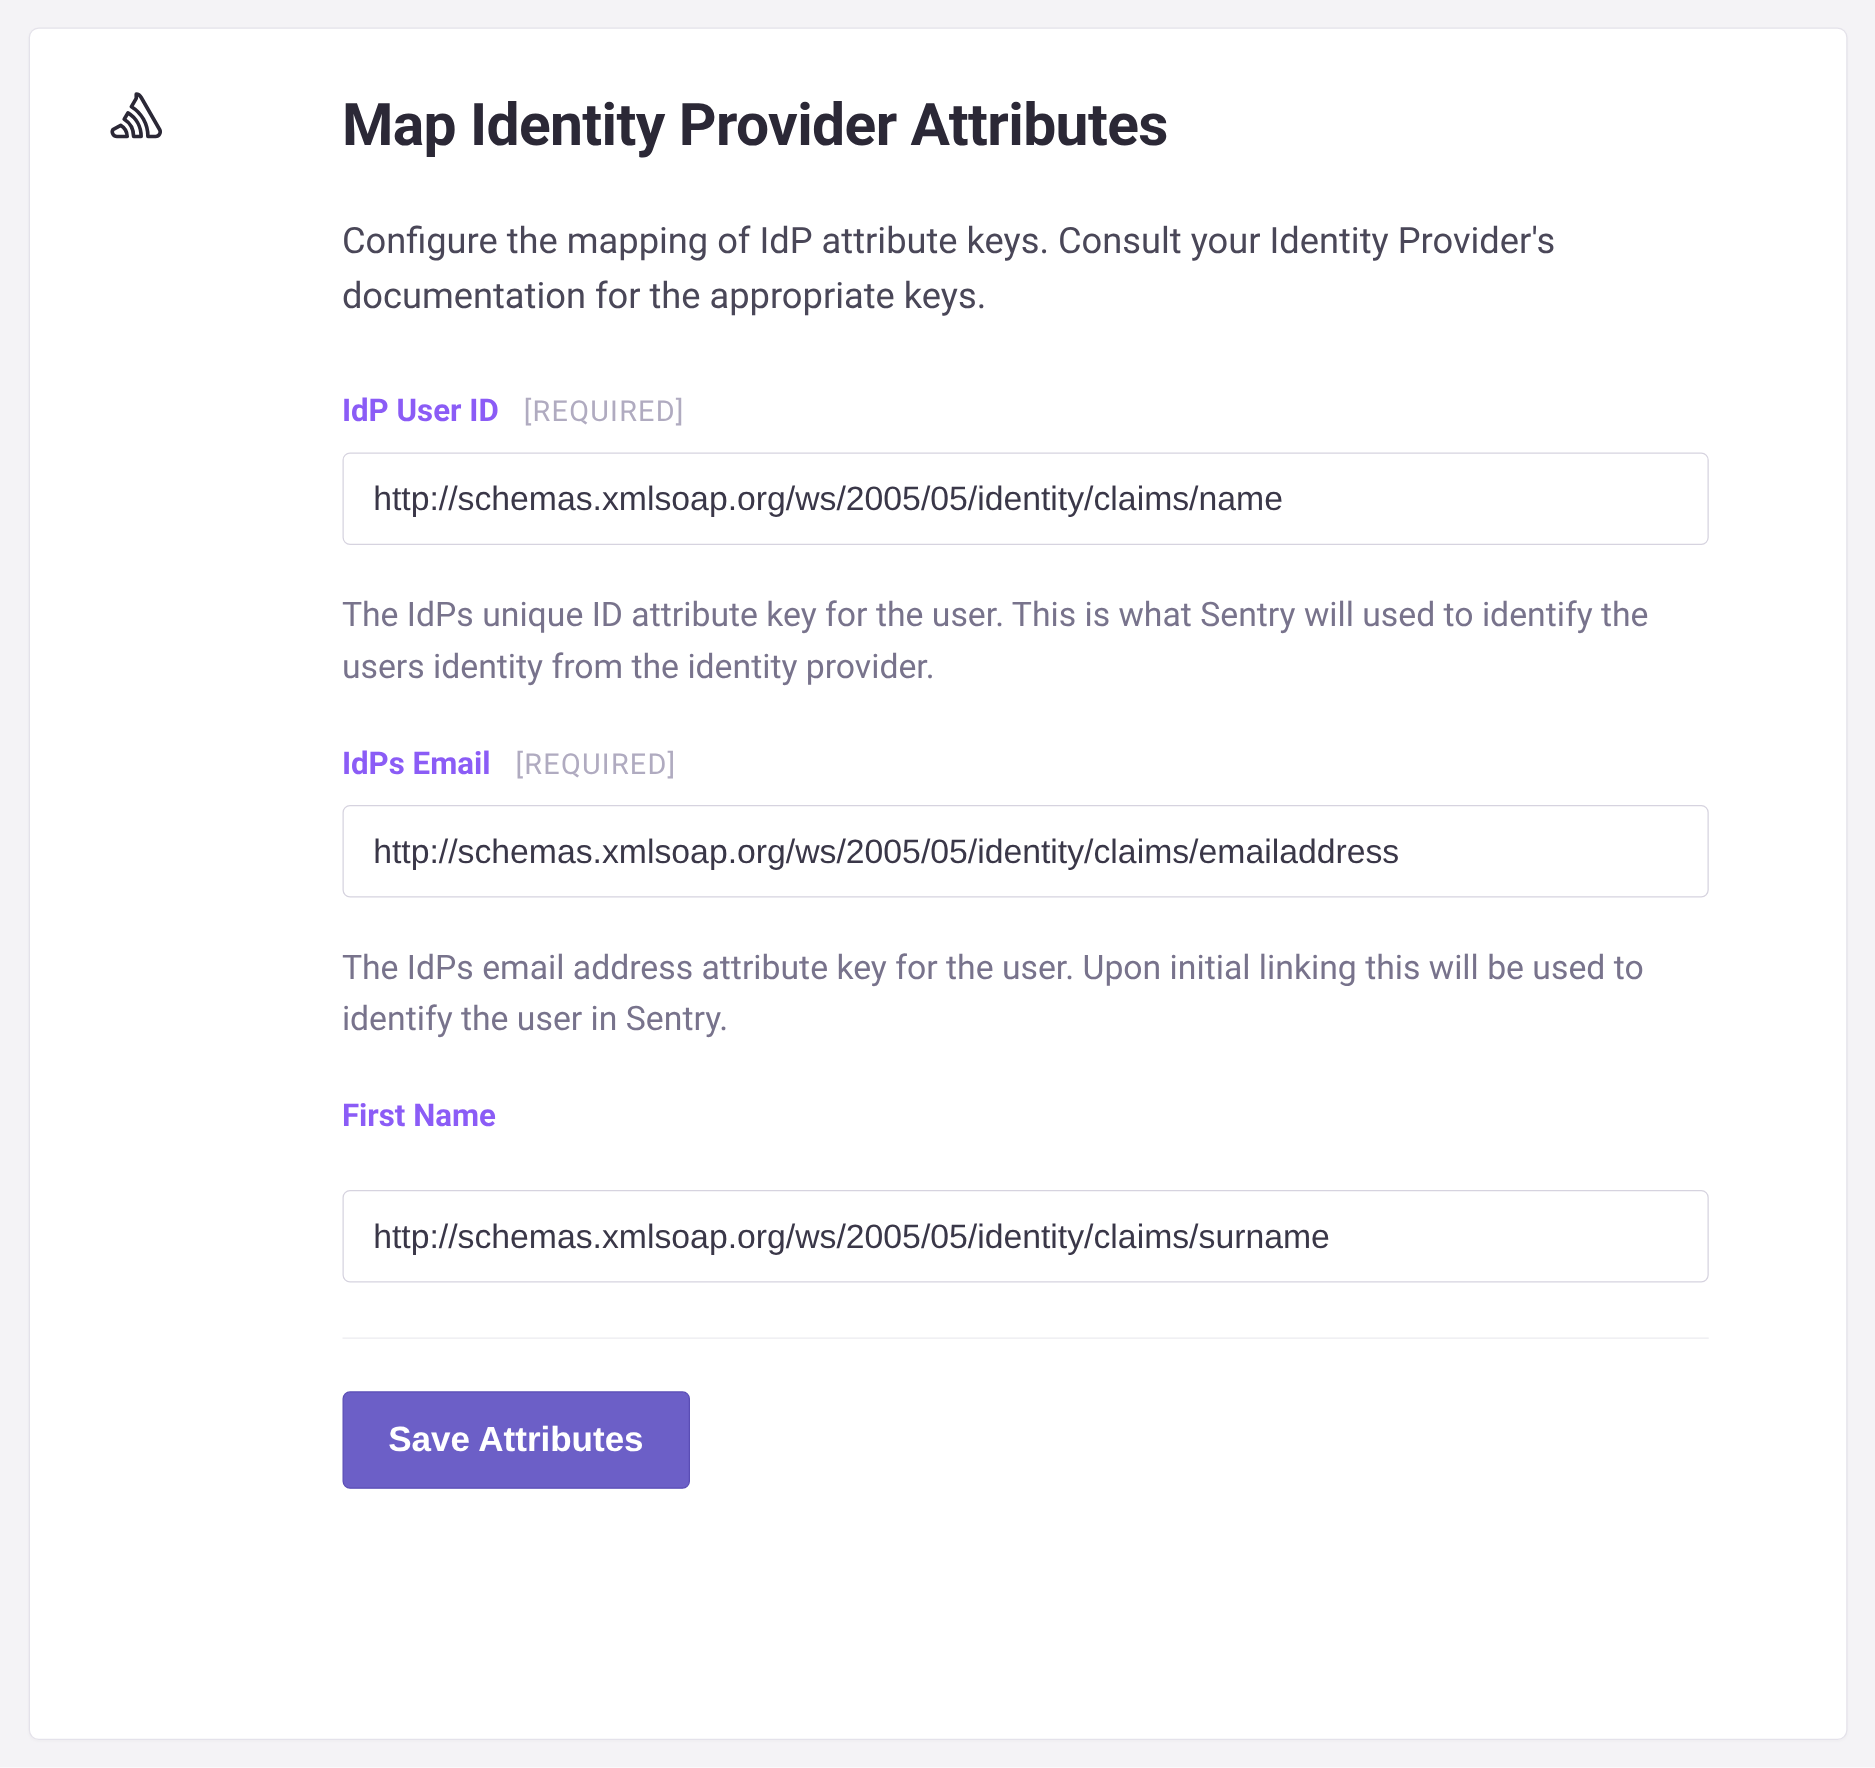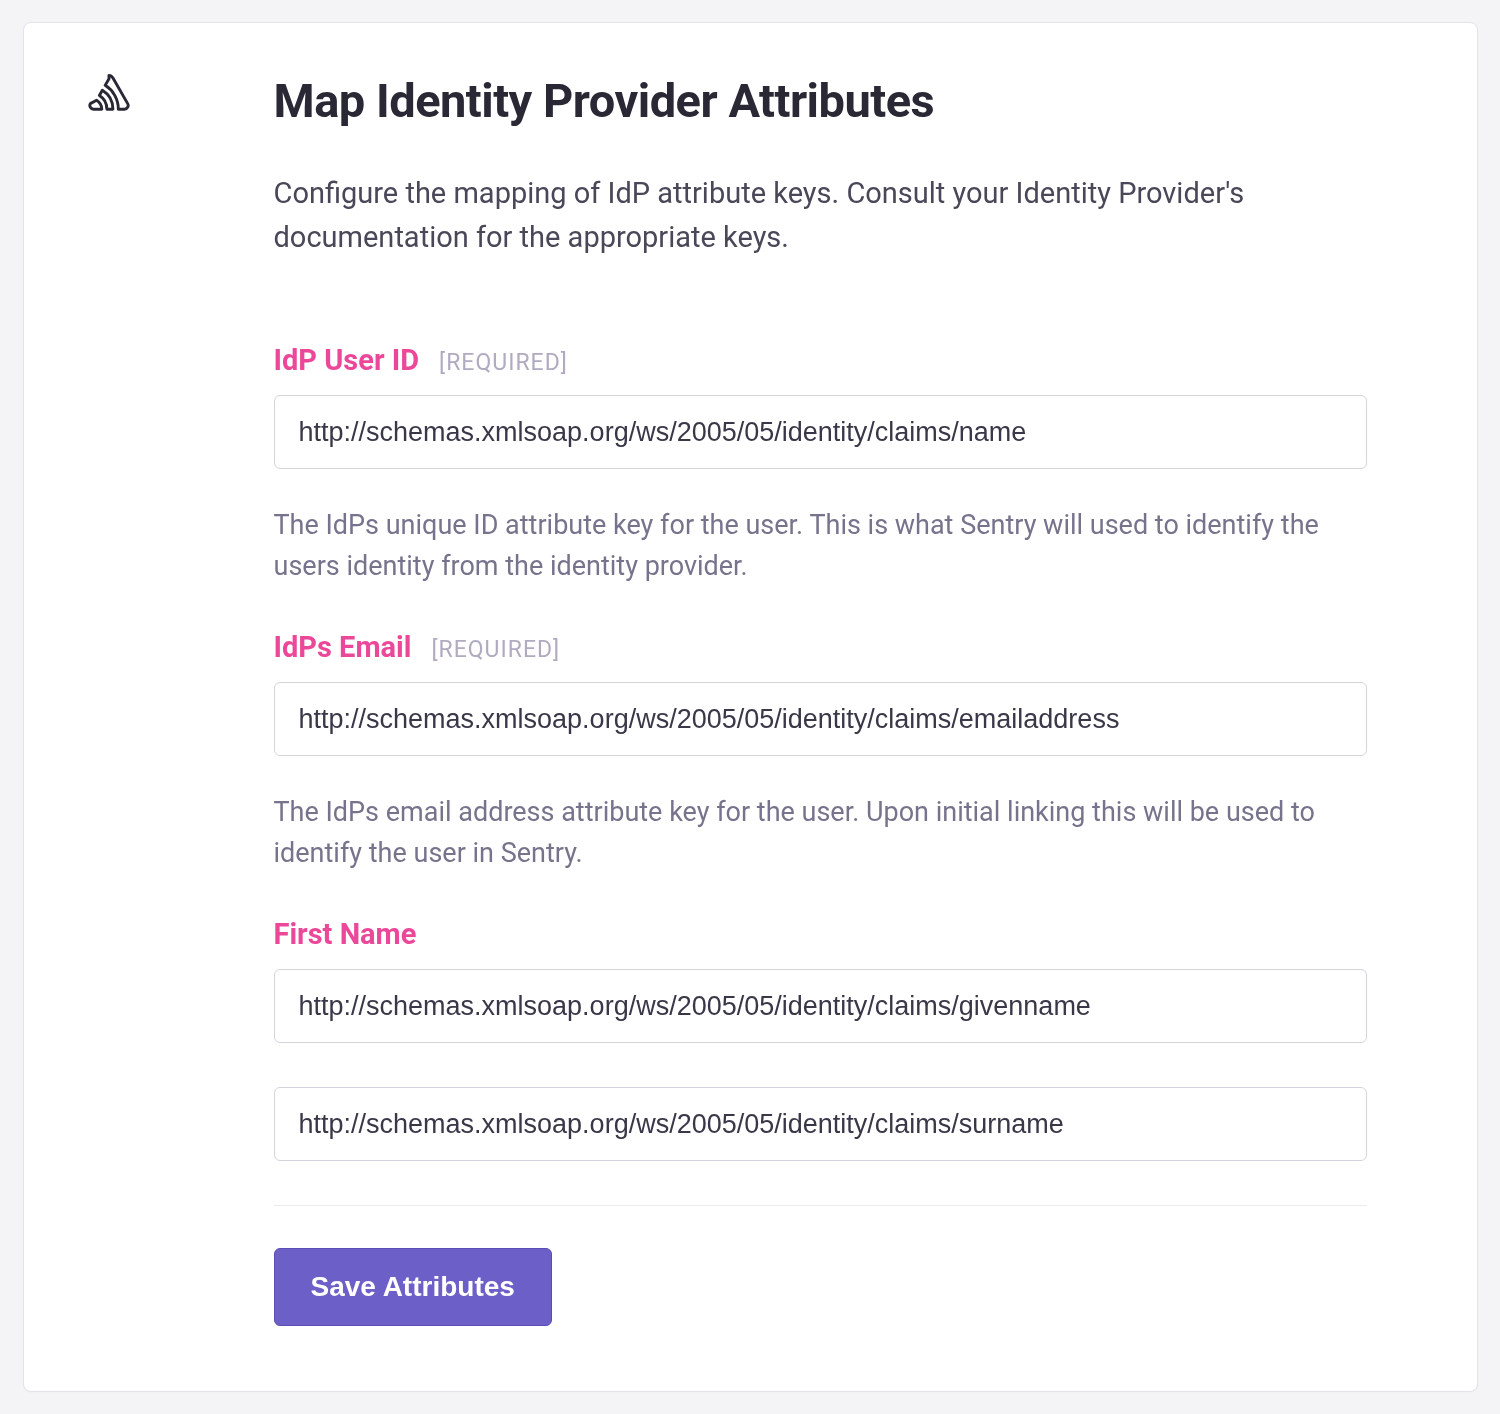--- a/index.html
+++ b/index.html
@@ -48,35 +48,35 @@
       font-size: 47px;
       font-weight: 700;
       color: #2b2836;
       margin-bottom: 44px;
       letter-spacing: -0.5px;
     }
     .page-description {
       font-size: 29px;
       line-height: 1.5;
       color: #4a4758;
-      margin-bottom: 84px;
+      margin-bottom: 56px;
     }
     .field-group {
       margin-bottom: 44px;
     }
     .field-label-row {
       display: flex;
       align-items: baseline;
       gap: 20px;
       margin-bottom: 18px;
     }
     .field-label {
-      font-size: 29px;
+      font-size: 25px;
       font-weight: 700;
-      color: #ec4899;
+      color: #8b5cf6;
     }
     .field-required {
       font-size: 23px;
       font-weight: 400;
       color: #b0abc0;
       letter-spacing: 1px;
     }
     .field-input {
       width: 100%;
       height: 74px;
@@ -154,21 +154,20 @@
         <span class="field-required">[REQUIRED]</span>
       </div>
       <input type="text" class="field-input" value="http://schemas.xmlsoap.org/ws/2005/05/identity/claims/emailaddress" style="">
       <p class="field-help">The IdPs email address attribute key for the user. Upon initial linking this will be used to identify the user in Sentry.</p>
     </div>
 
     <div class="field-group">
       <div class="field-label-row">
         <span class="field-label">First Name</span>
       </div>
-      <input type="text" class="field-input" value="http://schemas.xmlsoap.org/ws/2005/05/identity/claims/givenname" style="">
     </div>
 
     <div class="field-group">
       <input type="text" class="field-input" value="http://schemas.xmlsoap.org/ws/2005/05/identity/claims/surname" style="">
     </div>
 
     <hr class="divider">
 
     <button class="save-button">Save Attributes</button>
   </div>

